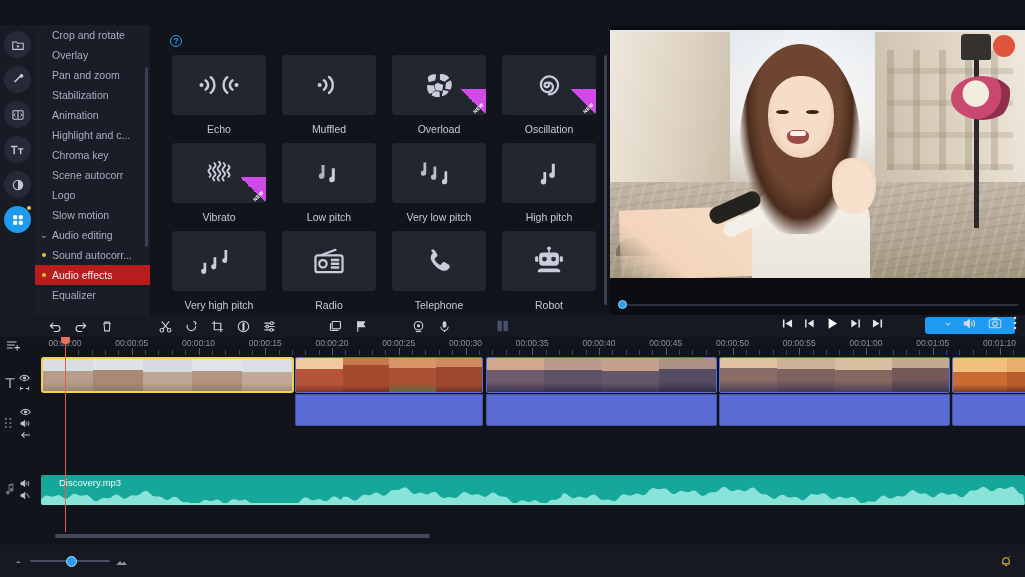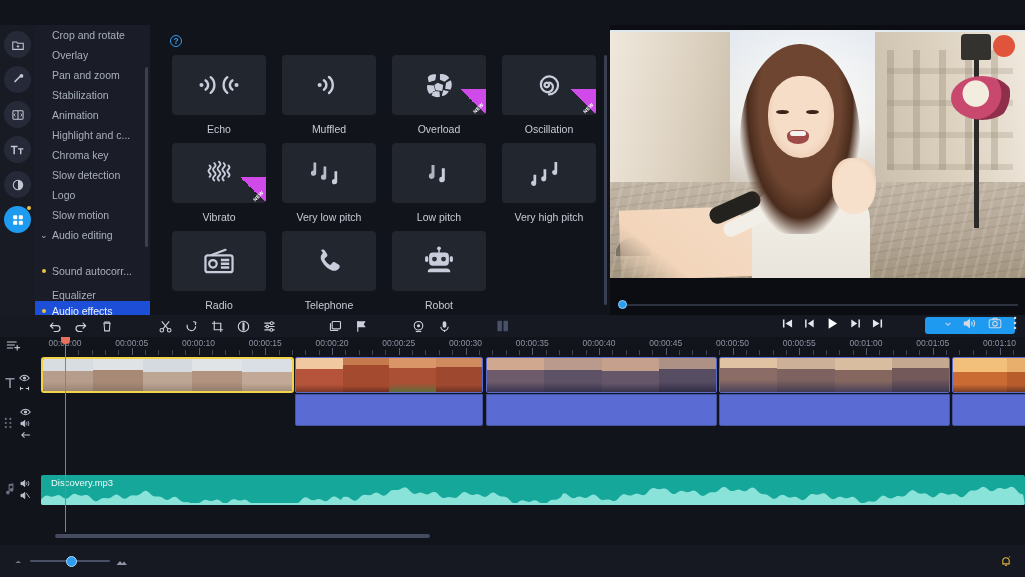--- a/index.html
+++ b/index.html
@@ -45,21 +45,21 @@
 
   
   .sidelist {
     position:absolute; left:35px; top:25px; width:115px; height:290px;
     background:#1a1d27; z-index:34; overflow:hidden;
   }
   .sidelist .sli {
     height:20px; line-height:20px; padding-left:17px; font-size:10.5px;
     color:#a9aebd; white-space:nowrap; position:relative; cursor:pointer;
   }
-  .sidelist .sli.sel { background:#1d4ed8; color:#eceef3;margin-top:36px; }
+  .sidelist .sli.sel { background:#b91c1c; color:#eceef3; }
   .sidelist .sli .bullet {
     position:absolute; left:7px; top:8px; width:4px; height:4px;
     border-radius:50%; background:#e8c33c;
   }
   .sidelist .sli .caret {
     position:absolute; left:5px; top:0; font-size:9px; color:#a9aebd;
   }
   .sidelist .sbar {
     position:absolute; right:2px; top:42px; width:3px; height:180px;
     background:#3a4052; border-radius:2px;
@@ -235,21 +235,21 @@
   .vclip .frames { display:flex; height:100%; width:100%; }
   .vclip .fr { flex:1 1 0; height:100%; }
   .aunder {
     position:absolute; top:37px; height:32px; background:#5b6bd4;
     border:1px solid #46539f; border-radius:0 0 2px 2px; cursor:pointer;
   }
   .mtrack {
     position:absolute; height:30px; background:#16a79b; border-radius:2px;
     overflow:hidden; cursor:pointer;
   }
-  .mtrack .wavelabel { position:absolute; left:10px; top:2px; font-size:9.5px; color:#eafaf7; z-index:2;}
+  .mtrack .wavelabel { position:absolute; left:18px; top:2px; font-size:9.5px; color:#eafaf7; z-index:2;}
   .mtrack .wave { position:absolute; left:0; bottom:0; width:100%; height:20px; }
   .playhead { position:absolute; top:0; width:1px; height:195px; background:#e0604e; z-index:9; }
   .phhead {
     position:absolute; top:-8px; left:-4px; width:9px; height:15px;
     background:#e8705e; border-radius:2px 2px 4px 4px;
   }
   .hscroll { position:absolute; left:35px; top:196px; width:990px; height:5px; }
   .hscroll .bar { position:absolute; left:20px; top:1px; width:375px; height:4px; background:#444b5e; border-radius:3px;}
 
   
@@ -313,25 +313,25 @@
 
   <div class="sidelist" id="sidelist">
     <div class="sbar"></div>
   <div class="sli" style="top: 0px; position: absolute; left: 0px; width: 115px;"><span>Crop and rotate</span></div>
       <div class="sli" style="top: 20px; position: absolute; left: 0px; width: 115px;"><span>Overlay</span></div>
       <div class="sli" style="top: 40px; position: absolute; left: 0px; width: 115px;"><span>Pan and zoom</span></div>
       <div class="sli" style="top: 60px; position: absolute; left: 0px; width: 115px;"><span>Stabilization</span></div>
       <div class="sli" style="top: 80px; position: absolute; left: 0px; width: 115px;"><span>Animation</span></div>
       <div class="sli" style="top: 100px; position: absolute; left: 0px; width: 115px;"><span>Highlight and c...</span></div>
       <div class="sli" style="top: 120px; position: absolute; left: 0px; width: 115px;"><span>Chroma key</span></div>
-      <div class="sli" style="top: 140px; position: absolute; left: 0px; width: 115px;"><span>Slow detection</span></div>
+      <div class="sli" style="top: 140px; position: absolute; left: 0px; width: 115px;"><span>Scene autocorr</span></div>
       <div class="sli" style="top: 160px; position: absolute; left: 0px; width: 115px;"><span>Logo</span></div>
       <div class="sli" style="top: 180px; position: absolute; left: 0px; width: 115px;"><span>Slow motion</span></div>
       <div class="sli" style="top: 200px; position: absolute; left: 0px; width: 115px;"><span class="caret">⌄</span><span>Audio editing</span></div>
-      <div class="sli" style="top: 236px; position: absolute; left: 0px; width: 115px;"><span class="bullet"></span><span>Sound autocorr...</span></div>
+      <div class="sli" style="top: 220px; position: absolute; left: 0px; width: 115px;"><span class="bullet"></span><span>Sound autocorr...</span></div>
       <div class="sli sel" style="top: 240px; position: absolute; left: 0px; width: 115px;"><span class="bullet"></span><span>Audio effects</span></div>
       <div class="sli" style="top: 260px; position: absolute; left: 0px; width: 115px;"><span>Equalizer</span></div>
     </div>
 
   <div class="fxpanel">
     <div class="fxhead">
       <div class="ttl"></div>
       <div class="helpico">?</div>
     </div>
     <div class="fxgrid" id="fxgrid">
@@ -401,39 +401,50 @@
             </span>
             <span class="newbadge">
               <span>NEW</span>
             </span>
           </div>
           <div class="fxlabel">Vibrato</div>
         </div>
         <div class="fxcell">
           <div class="fxtile">
             <span>
+              <svg width="30" height="32" viewBox="0 0 32 34" fill="#c9ccda">
+                <path d="M8 8.5h3.2v11.8a3 3 0 11-3.2-3z" opacity=".85"></path>
+                <path d="M19 12h3.2v12a3 3 0 11-3.2-3z"></path>
+              </svg>
+            </span>
+          </div>
+          <div class="fxlabel">Low pitch</div>
+        </div>
+        <div class="fxcell">
+          <div class="fxtile">
+            <span>
               <svg width="42" height="32" viewBox="0 0 46 34" fill="#c9ccda">
                 <path d="M6 5.5h3v11.6a2.9 2.9 0 11-3-2.9z" opacity=".9"></path>
                 <path d="M17 10h3v11.6a2.9 2.9 0 11-3-2.9z" opacity=".9"></path>
                 <path d="M29 15h3v11.4a2.9 2.9 0 11-3-2.9z"></path>
               </svg>
             </span>
           </div>
           <div class="fxlabel">Very low pitch</div>
         </div>
         <div class="fxcell">
           <div class="fxtile">
             <span>
               <svg width="30" height="32" viewBox="0 0 32 34" fill="#c9ccda">
-                <path d="M8 8.5h3.2v11.8a3 3 0 11-3.2-3z" opacity=".85"></path>
-                <path d="M19 12h3.2v12a3 3 0 11-3.2-3z"></path>
-              </svg>
-            </span>
-          </div>
-          <div class="fxlabel">Low pitch</div>
+                <path d="M10 16h3v10.4a2.9 2.9 0 11-3-2.9z"></path>
+                <path d="M19 7h3.2v12.4a3 3 0 11-3.2-3z"></path>
+              </svg>
+            </span>
+          </div>
+          <div class="fxlabel">High pitch</div>
         </div>
         <div class="fxcell">
           <div class="fxtile">
             <span>
               <svg width="42" height="32" viewBox="0 0 46 34" fill="#c9ccda">
                 <path d="M6 19h3v9.4a2.8 2.8 0 11-3-2.8z"></path>
                 <path d="M17 13h3v10.4a2.8 2.8 0 11-3-2.8z"></path>
                 <path d="M29 5h3v11.4a2.8 2.8 0 11-3-2.8z"></path>
               </svg>
             </span>

